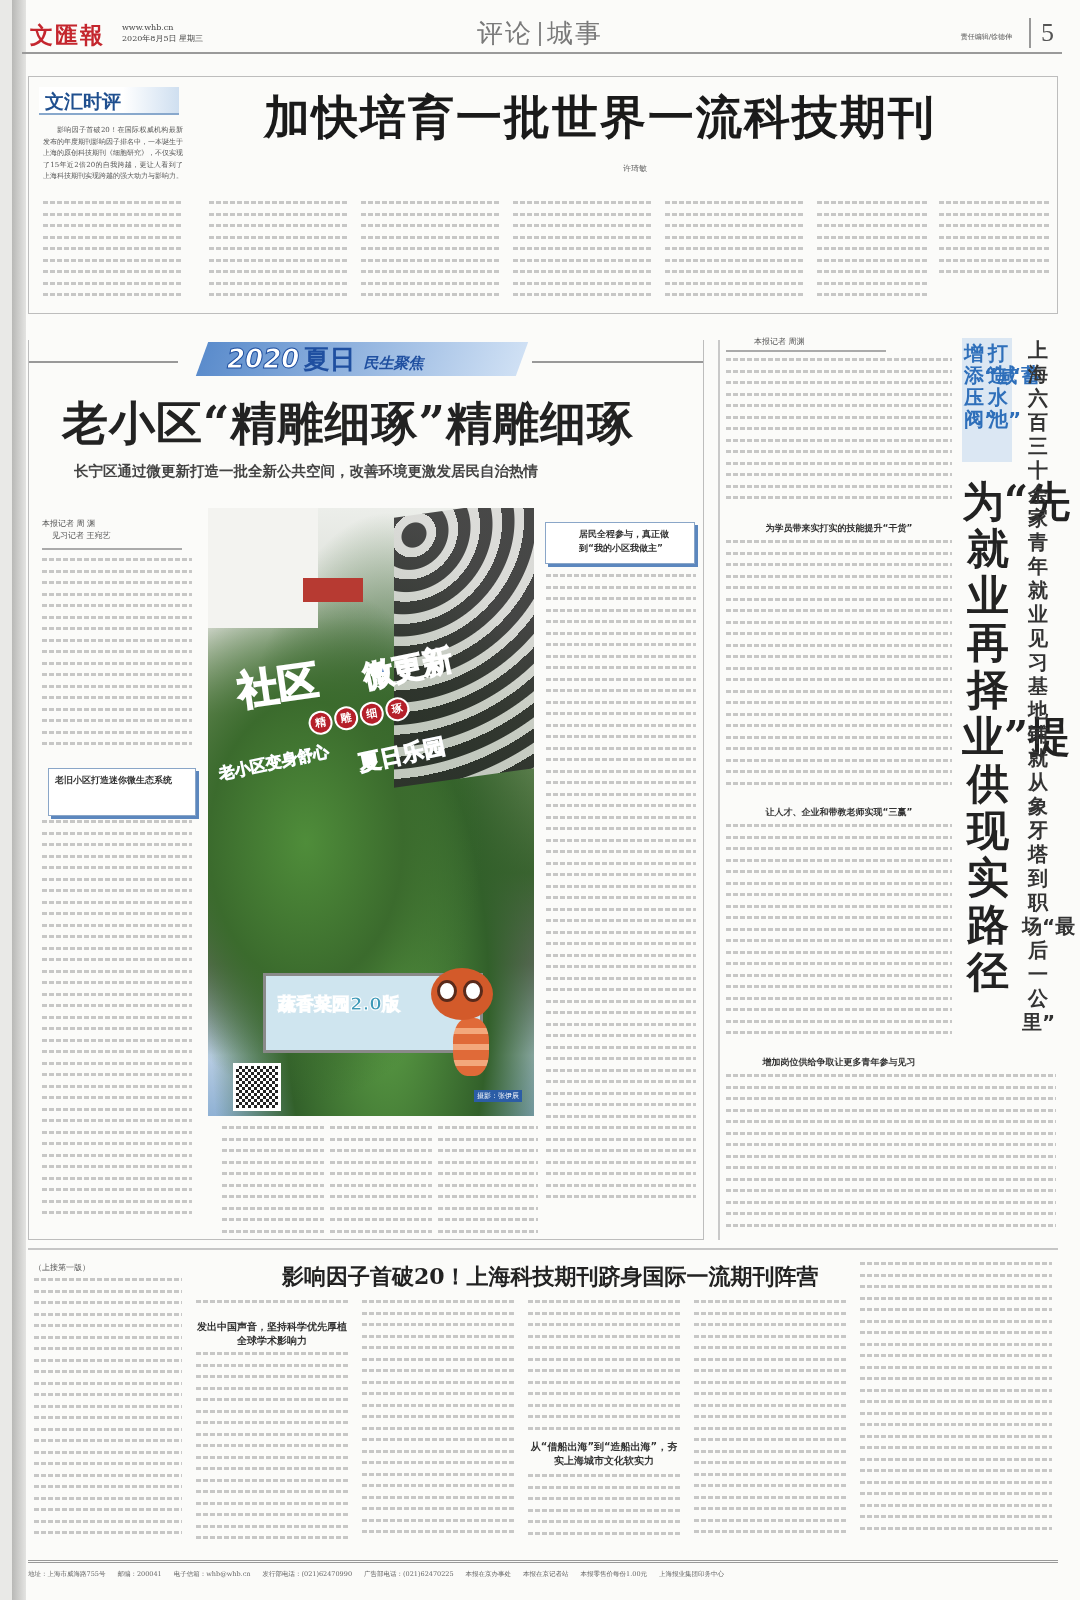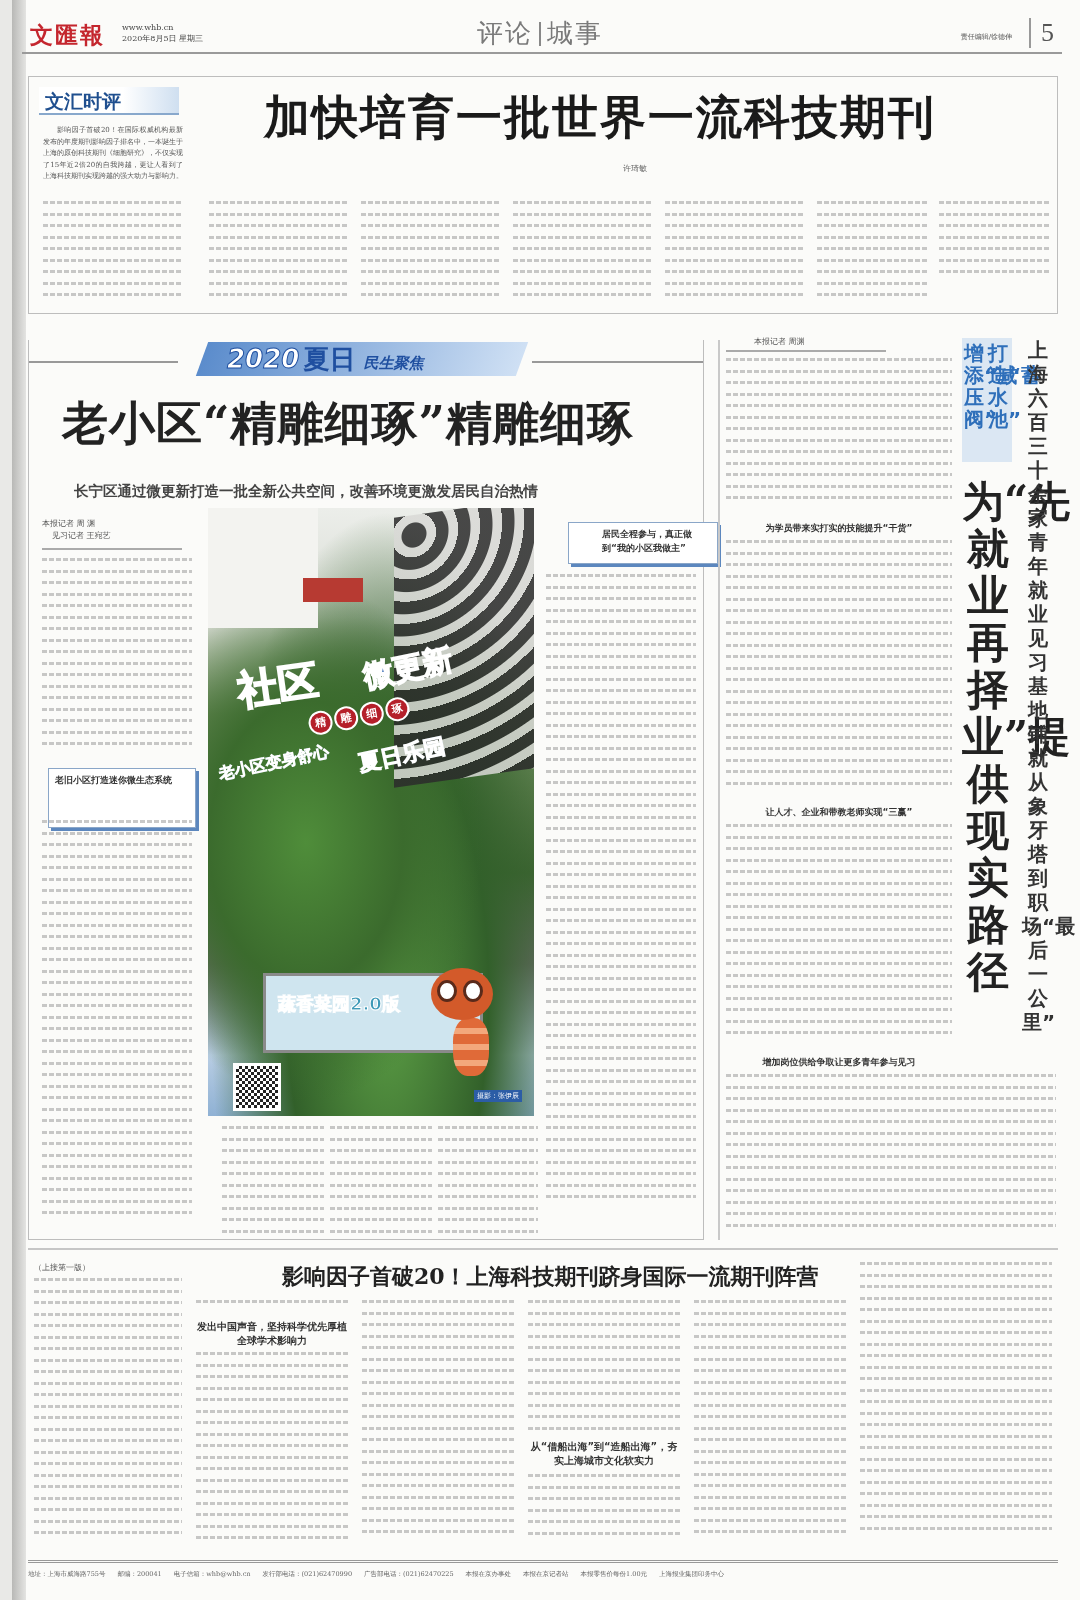--- a/index.html
+++ b/index.html
@@ -31,21 +31,21 @@
   
   .feature { position: absolute; left: 16px; top: 340px; width: 676px; height: 900px; border: 1.5px solid #bdbdbd; border-top: none; }
   .feature-rule-l { position: absolute; left: 16px; top: 361px; width: 150px; height: 2px; background: #999; }
   .feature-rule-r { position: absolute; left: 520px; top: 361px; width: 172px; height: 2px; background: #999; }
   .banner { position: absolute; left: 190px; top: 342px; width: 320px; height: 34px; background: linear-gradient(90deg,#5b8ccc,#cfe0f4); transform: skewX(-20deg); }
   .banner-text { position: absolute; left: 215px; top: 342px; height: 34px; line-height: 34px; color: #1f4fa0; font-weight: bold; font-family: "DejaVu Sans", sans-serif; }
   .banner-text .y { font-size: 26px; font-style: italic; color: #fff; -webkit-text-stroke: 1px #1f4fa0; }
   .banner-text .s { font-size: 26px; color: #1f4fa0; margin-left: 4px; }
   .banner-text .f { font-size: 15px; font-style: italic; margin-left: 8px; }
   .feat-title { position: absolute; left: 50px; top: 393px; font-size: 46px; font-weight: bold; color: #222; font-family: "DejaVu Serif", serif; letter-spacing: 1px; }
-  .feat-sub { position: absolute; left: 62px; top: 462px; font-size: 14.5px; color: #444; font-family: "DejaVu Sans", sans-serif; font-weight: bold; margin-top: 20px; }
+  .feat-sub { position: absolute; left: 62px; top: 462px; font-size: 14.5px; color: #444; font-family: "DejaVu Sans", sans-serif; font-weight: bold; }
   .reporter { position: absolute; font-size: 8px; line-height: 12px; color: #555; }
   .rep-rule { position: absolute; height: 1.5px; background: #aaa; }
   .boxhead { position: absolute; border: 1.5px solid #8aa6c8; box-shadow: 3px 3px 0 #5c87be; background: #fff; font-size: 9px; line-height: 14px; color: #333; font-weight: bold; padding: 4px 6px; font-family: "DejaVu Sans", sans-serif; }
 
   .photo { position: absolute; left: 196px; top: 508px; width: 326px; height: 608px; overflow: hidden;
     background:
       radial-gradient(ellipse at 30% 55%, #4f8d3a 0, #3b6b2d 30%, transparent 55%),
       radial-gradient(ellipse at 55% 80%, #5da046 0, #32602a 40%, transparent 70%),
       linear-gradient(180deg,#eceeea 0%,#d8dcd4 18%,#6f8e5e 34%,#3e6533 60%,#6b6a6a 75%,#b8cde3 90%,#8fb1d4 100%); }
   .photo .wall { position: absolute; right: 0; top: 0; width: 140px; height: 270px; background: repeating-radial-gradient(circle at 20px 20px,#2b2b2b 0 12px,#d9d9d6 13px 22px); opacity: .85; transform: skewY(-8deg); }
@@ -212,21 +212,21 @@
       <i></i>
       <i></i>
       <i></i>
       <i></i>
       <i></i>
       <i></i>
       <i></i>
       <i></i>
       <i></i>
     </div>
-  <div class="boxhead" style="left:36px;top:768px;width:148px;height:60px;">老旧小区打造迷你微生态系统</div>
+  <div class="boxhead" style="left:36px;top:768px;width:148px;height:48px;">老旧小区打造迷你微生态系统</div>
   <div class="lines" style="left:30px;top:820px;width:150px;height:420px;">
       <i></i>
       <i></i>
       <i></i>
       <i></i>
       <i></i>
       <i></i>
       <i></i>
       <i></i>
       <i></i>
@@ -251,21 +251,21 @@
       <i></i>
       <i></i>
       <i></i>
       <i></i>
       <i></i>
       <i></i>
       <i></i>
       <i></i>
     </div>
 
-  <div class="boxhead" style="left:556px;top:522px;width:150px;height:42px;padding-left:33px;">居民全程参与，真正做到“我的小区我做主”</div>
+  <div class="boxhead" style="left:533px;top:522px;width:150px;height:42px;padding-left:33px;">居民全程参与，真正做到“我的小区我做主”</div>
   <div class="lines" style="left:534px;top:574px;width:150px;height:666px;">
       <i></i>
       <i></i>
       <i></i>
       <i></i>
       <i></i>
       <i></i>
       <i></i>
       <i></i>
       <i></i>

